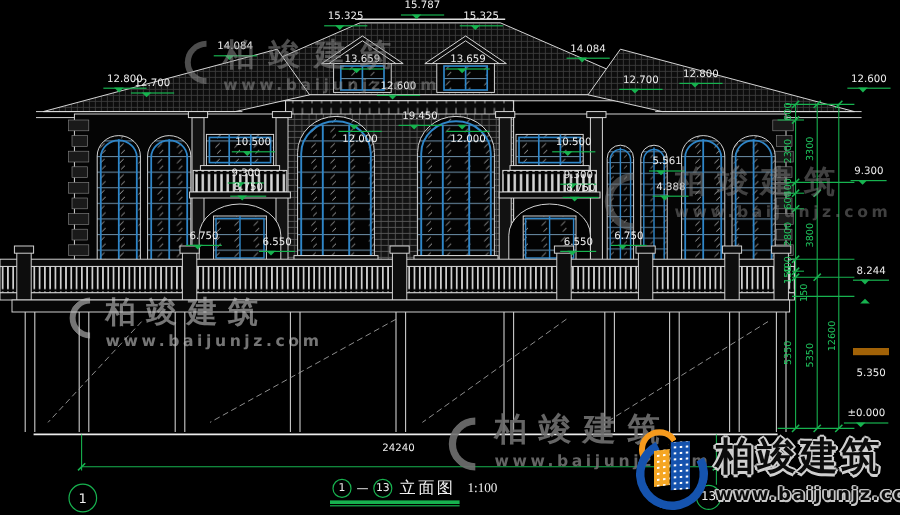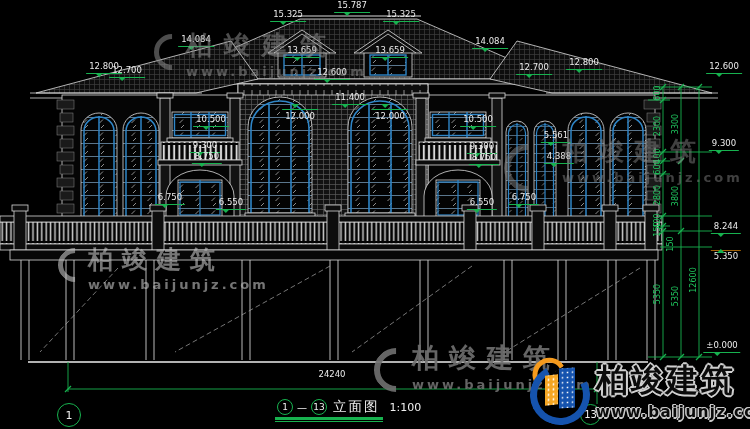--- a/index.html
+++ b/index.html
@@ -8,37 +8,37 @@
   #stage svg{position:absolute;left:0;top:0;}
   #label-layer{position:absolute;left:0;top:0;width:750px;height:307px;z-index:5;pointer-events:none;}
   .lbl{position:absolute;transform:translateX(-50%);color:#ececec;font-size:8.5px;line-height:1.15;
        text-align:center;white-space:nowrap;}
   .lbl .t{display:block;padding:0 3px 1px;border-bottom:1px solid #17b24f;}
   .lbl .tri{position:absolute;left:50%;margin-left:-9px;top:100%;margin-top:-1px;width:0;height:0;
        border:4.5px solid transparent;border-top-color:#17b24f;}
   .lbl.plain .t{border-bottom:none;}
   .lbl.m-top .t{border-bottom:none;border-top:1px solid #17b24f;padding-top:2px;}
   .lbl.m-top .tri{top:auto;bottom:100%;margin-bottom:-3px;}
-  .lbl.m-up .t{border-bottom:none;border-top:1px solid #a16207;padding-top:1px;}
+  .lbl.m-up .t{border-bottom:none;border-top:6px solid #a16207;padding-top:11px;margin-top:40px;}
   .lbl.m-up .tri{top:auto;bottom:100%;margin-bottom:-3px;border-top-color:transparent;border-bottom-color:#17b24f;}
   .vdim{position:absolute;color:#1fc75e;font-size:8px;white-space:nowrap;
        transform:translate(-50%,-50%) rotate(-90deg);}
   
   .wm{position:absolute;z-index:6;pointer-events:none;}
   .wm-chars{font-weight:bold;white-space:nowrap;}
   .wm-url{font-weight:bold;font-size:13px;letter-spacing:3px;margin-top:1px;white-space:nowrap;}
   .wm-swoosh{position:absolute;border-radius:50%;border-style:solid;border-color:currentColor;
        border-top-color:transparent;border-right-color:transparent;transform:rotate(45deg);}
   
   .title-block{position:absolute;display:flex;align-items:center;gap:3px;color:#f0f0f0;z-index:5;}
   .axis-mini{width:14px;height:14px;border:1px solid #17b24f;border-radius:50%;display:inline-flex;
        align-items:center;justify-content:center;font-size:9px;flex:0 0 auto;}
   .tdash{font-size:10px;margin:0 1px;}
   .tname{font-size:13.5px;letter-spacing:2px;margin-left:3px;}
-  .tscale{font-size:11px;margin-left:7px;}
+  .tscale{font-size:11px;margin-left:7px;font-family:Liberation Serif, serif;}
   .t-underline,.t-underline2{position:absolute;left:-2px;width:108px;background:#17b24f;}
   .t-underline{top:19px;height:2.5px;}
   .t-underline2{top:23px;height:1px;}
   .axis-bubble{position:absolute;border:1.2px solid #17b24f;border-radius:50%;color:#f0f0f0;
        display:flex;align-items:center;justify-content:center;font-size:11px;z-index:4;}
   
   .brand{position:absolute;left:528px;top:357px;display:flex;align-items:center;z-index:7;}
   .brand-mark{position:relative;width:64px;height:66px;flex:0 0 auto;}
   .arc-b{position:absolute;left:2px;top:8px;width:46px;height:46px;border-radius:50%;
        border:7px solid #1553ae;border-top-color:transparent;transform:rotate(18deg);}
@@ -302,21 +302,21 @@
       </div>
       <div class="lbl" style="left: 584px; top: 58px;">
         <span class="t">12.800</span>
         <i class="tri"></i>
       </div>
       <div class="lbl" style="left: 332px; top: 68px;">
         <span class="t">12.600</span>
         <i class="tri"></i>
       </div>
       <div class="lbl" style="left: 350px; top: 93px;">
-        <span class="t">11.400</span>
+        <span class="t">19.450</span>
         <i class="tri"></i>
       </div>
       <div class="lbl m-top" style="left: 300px; top: 109px;">
         <span class="t">12.000</span>
         <i class="tri"></i>
       </div>
       <div class="lbl m-top" style="left: 390px; top: 109px;">
         <span class="t">12.000</span>
         <i class="tri"></i>
       </div>

